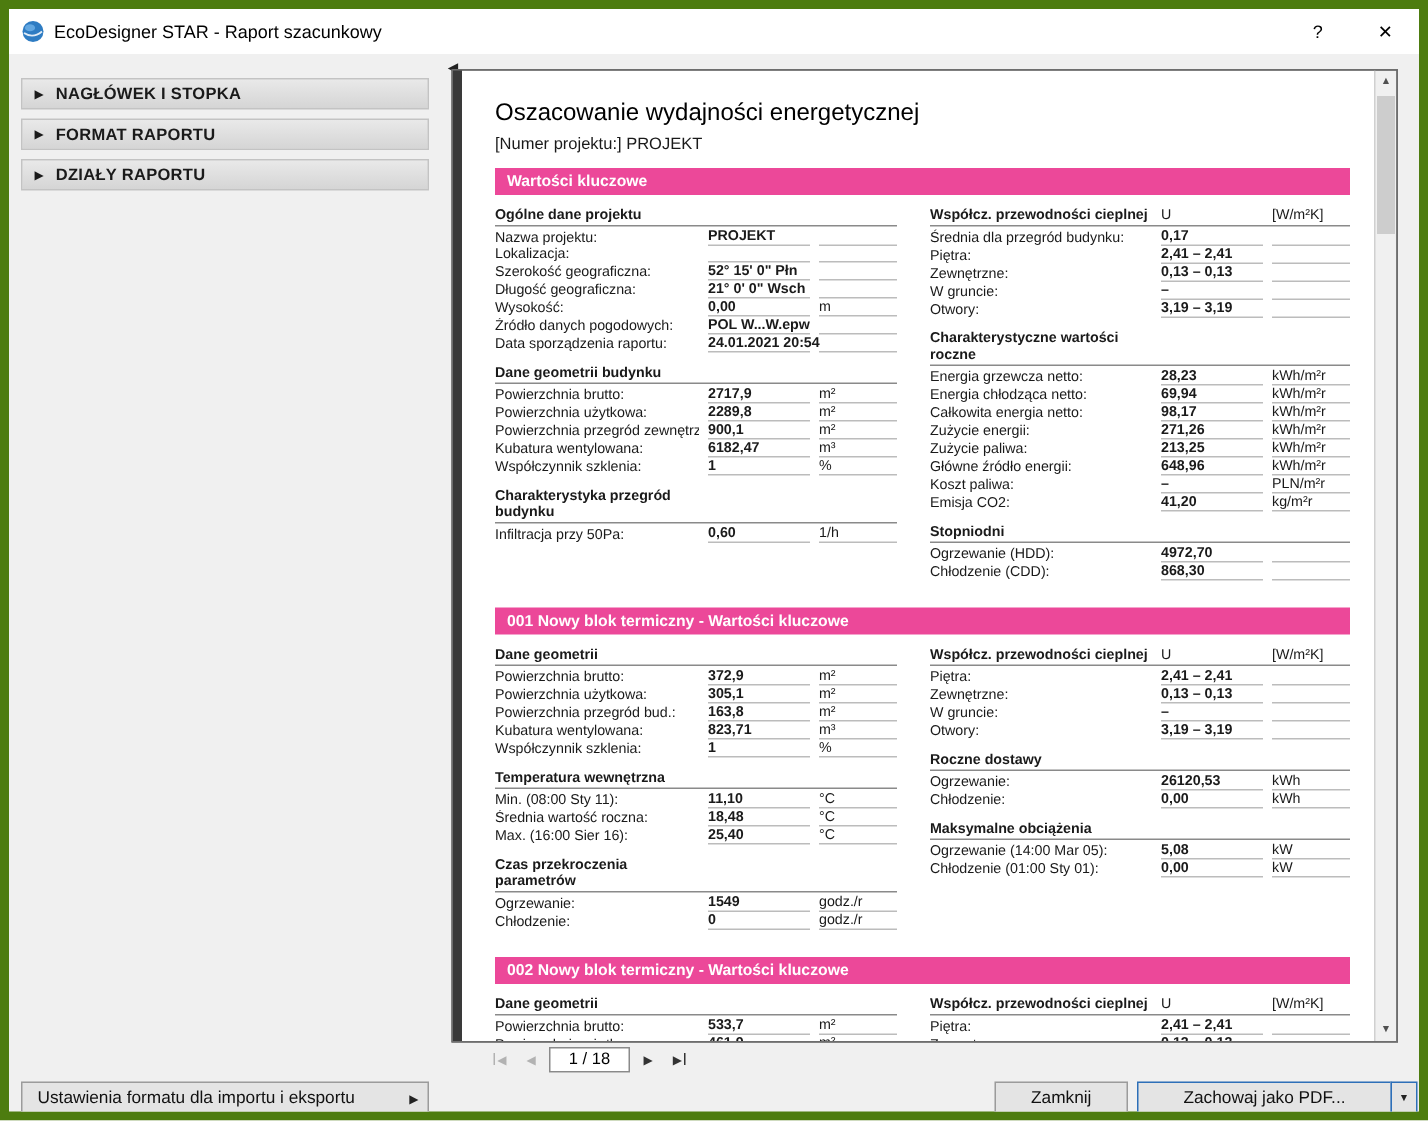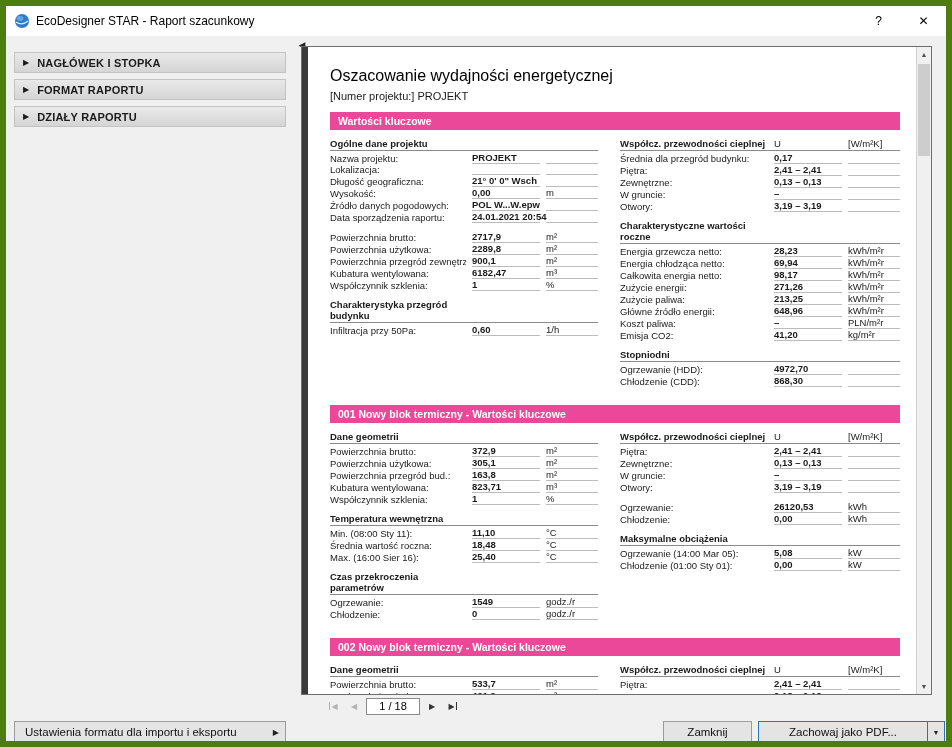--- a/index.html
+++ b/index.html
@@ -112,20 +112,25 @@
                   <span class="rlbl">Nazwa projektu:</span>
                   <span class="rval">PROJEKT</span>
                   <span class="runit"></span>
                 </div>
                 <div class="grow">
                   <span class="rlbl">Lokalizacja:</span>
                   <span class="rval"></span>
                   <span class="runit"></span>
                 </div>
                 <div class="grow">
+                  <span class="rlbl">Szerokość geograficzna:</span>
+                  <span class="rval">52° 15' 0" Płn</span>
+                  <span class="runit"></span>
+                </div>
+                <div class="grow">
                   <span class="rlbl">Długość geograficzna:</span>
                   <span class="rval">21° 0' 0" Wsch</span>
                   <span class="runit"></span>
                 </div>
                 <div class="grow">
                   <span class="rlbl">Wysokość:</span>
                   <span class="rval">0,00</span>
                   <span class="runit">m</span>
                 </div>
                 <div class="grow">
@@ -133,20 +138,25 @@
                   <span class="rval">POL W...W.epw</span>
                   <span class="runit"></span>
                 </div>
                 <div class="grow">
                   <span class="rlbl">Data sporządzenia raportu:</span>
                   <span class="rval">24.01.2021 20:54</span>
                   <span class="runit"></span>
                 </div>
               </div>
               <div class="grp">
+                <div class="grow ghdr">
+                  <span class="glbl">Dane geometrii budynku</span>
+                  <span class="gval"></span>
+                  <span class="gunit"></span>
+                </div>
                 <div class="grow">
                   <span class="rlbl">Powierzchnia brutto:</span>
                   <span class="rval">2717,9</span>
                   <span class="runit">m²</span>
                 </div>
                 <div class="grow">
                   <span class="rlbl">Powierzchnia użytkowa:</span>
                   <span class="rval">2289,8</span>
                   <span class="runit">m²</span>
                 </div>
@@ -375,20 +385,25 @@
                   <span class="rval">–</span>
                   <span class="runit"></span>
                 </div>
                 <div class="grow">
                   <span class="rlbl">Otwory:</span>
                   <span class="rval">3,19 – 3,19</span>
                   <span class="runit"></span>
                 </div>
               </div>
               <div class="grp">
+                <div class="grow ghdr">
+                  <span class="glbl">Roczne dostawy</span>
+                  <span class="gval"></span>
+                  <span class="gunit"></span>
+                </div>
                 <div class="grow">
                   <span class="rlbl">Ogrzewanie:</span>
                   <span class="rval">26120,53</span>
                   <span class="runit">kWh</span>
                 </div>
                 <div class="grow">
                   <span class="rlbl">Chłodzenie:</span>
                   <span class="rval">0,00</span>
                   <span class="runit">kWh</span>
                 </div>

